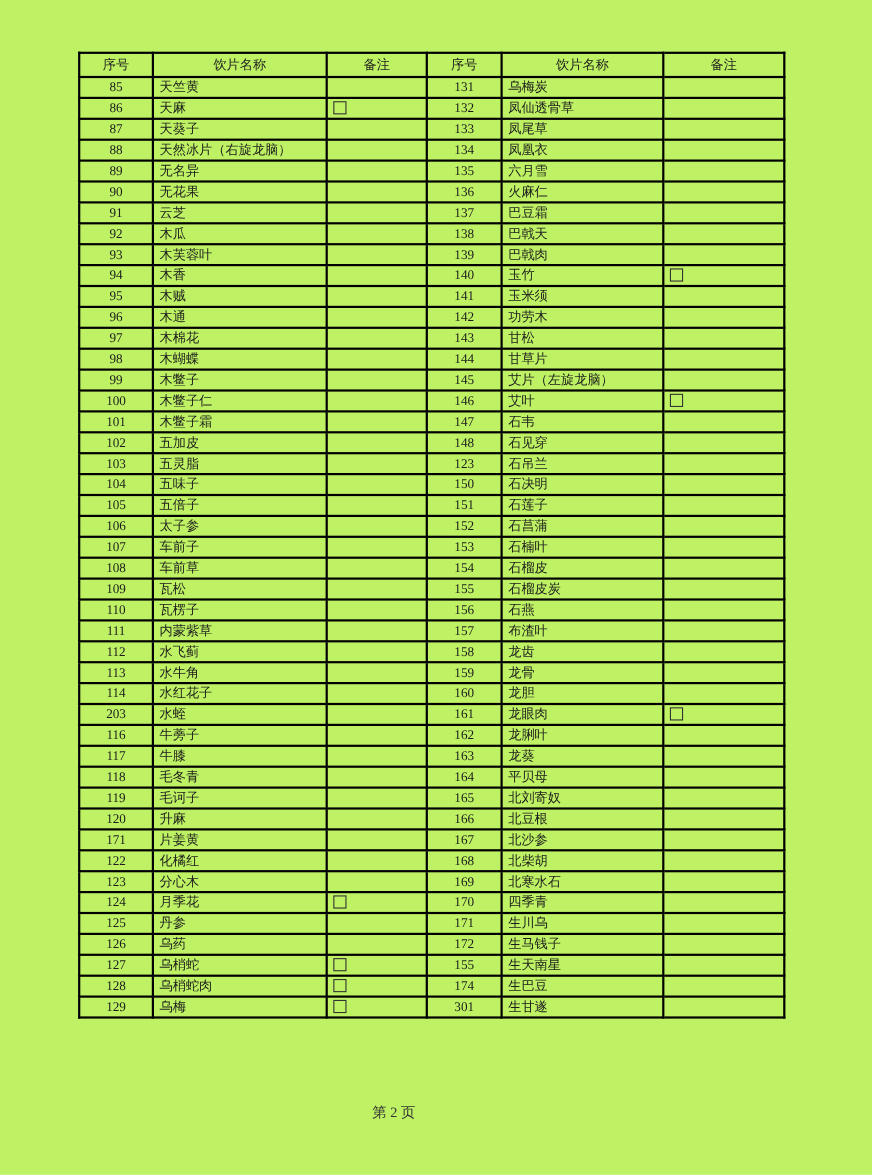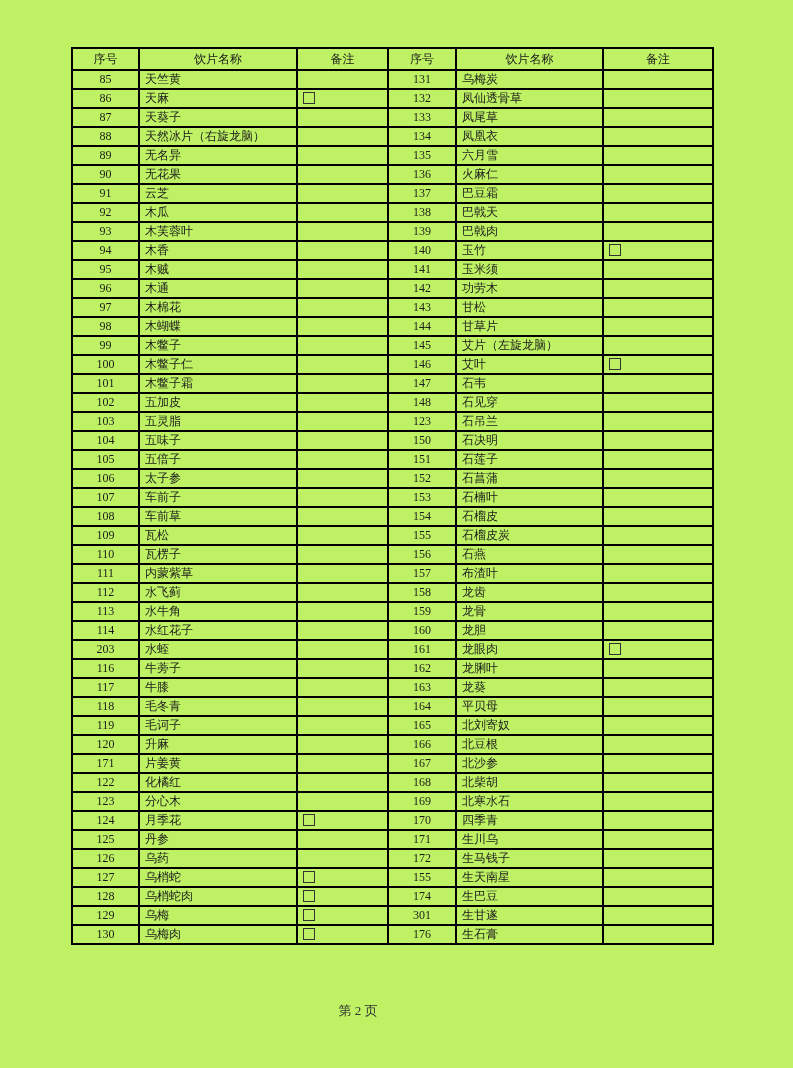--- a/index.html
+++ b/index.html
@@ -412,24 +412,16 @@
           <td class="c-remark"></td>
         </tr>
         <tr>
           <td class="c-seq">129</td>
           <td class="c-name">乌梅</td>
           <td class="c-remark"><span class="cb" title="□"></span></td>
           <td class="c-seq">301</td>
           <td class="c-name">生甘遂</td>
           <td class="c-remark"></td>
         </tr>
-        <tr>
-          <td class="c-seq">130</td>
-          <td class="c-name">乌梅肉</td>
-          <td class="c-remark"><span class="cb" title="□"></span></td>
-          <td class="c-seq">176</td>
-          <td class="c-name">生石膏</td>
-          <td class="c-remark"></td>
-        </tr>
       </tbody>
   </table>
   <div class="footer">第 2 页</div>
 </div>
 
 </body></html>

